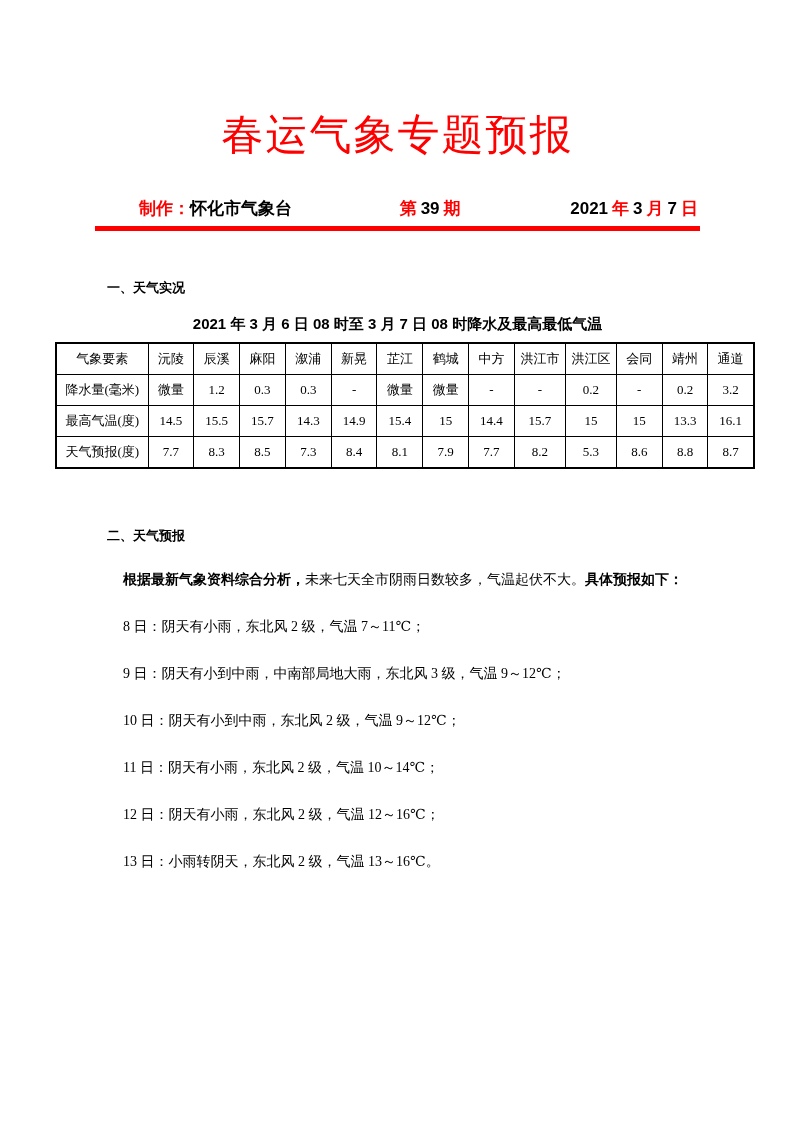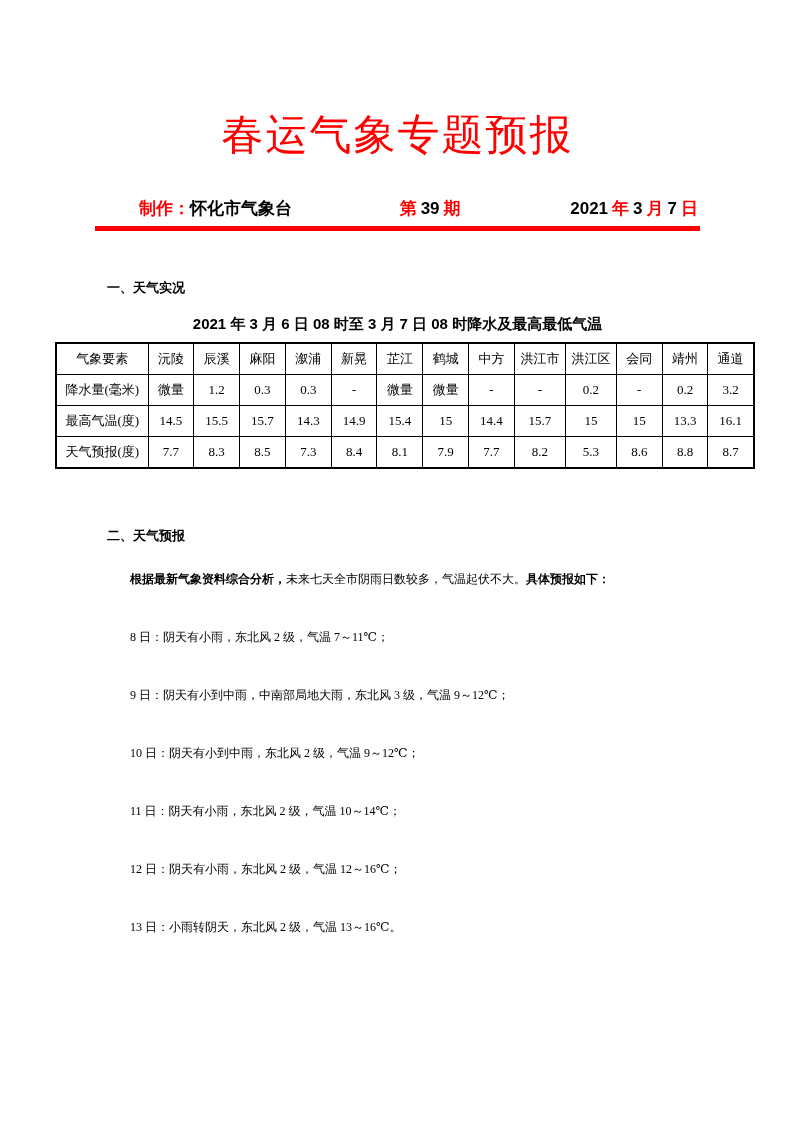--- a/index.html
+++ b/index.html
@@ -87,22 +87,22 @@
     font-weight: normal;
     overflow: hidden;
     white-space: nowrap;
     margin-top: 30px;
   }
   table.weather col.label-col { width: 92px; }
   table.weather col.wide-col  { width: 51px; }
   table.weather col.data-col  { width: 45.8px; }
   
   .body-par {
-    margin: 11px;
-    font-size: 12px;
+    margin: 0;
+    font-size: 14px;
     line-height: 47px;
     text-indent: 2em;
     text-align: justify;
   }
   .body-par.first { margin-top: 8px; }
   .b-sans {
     font-family: "Liberation Sans", "DejaVu Sans", sans-serif;
     font-weight: bold;
   }
   .forecast-section { margin-top: 55px; }

